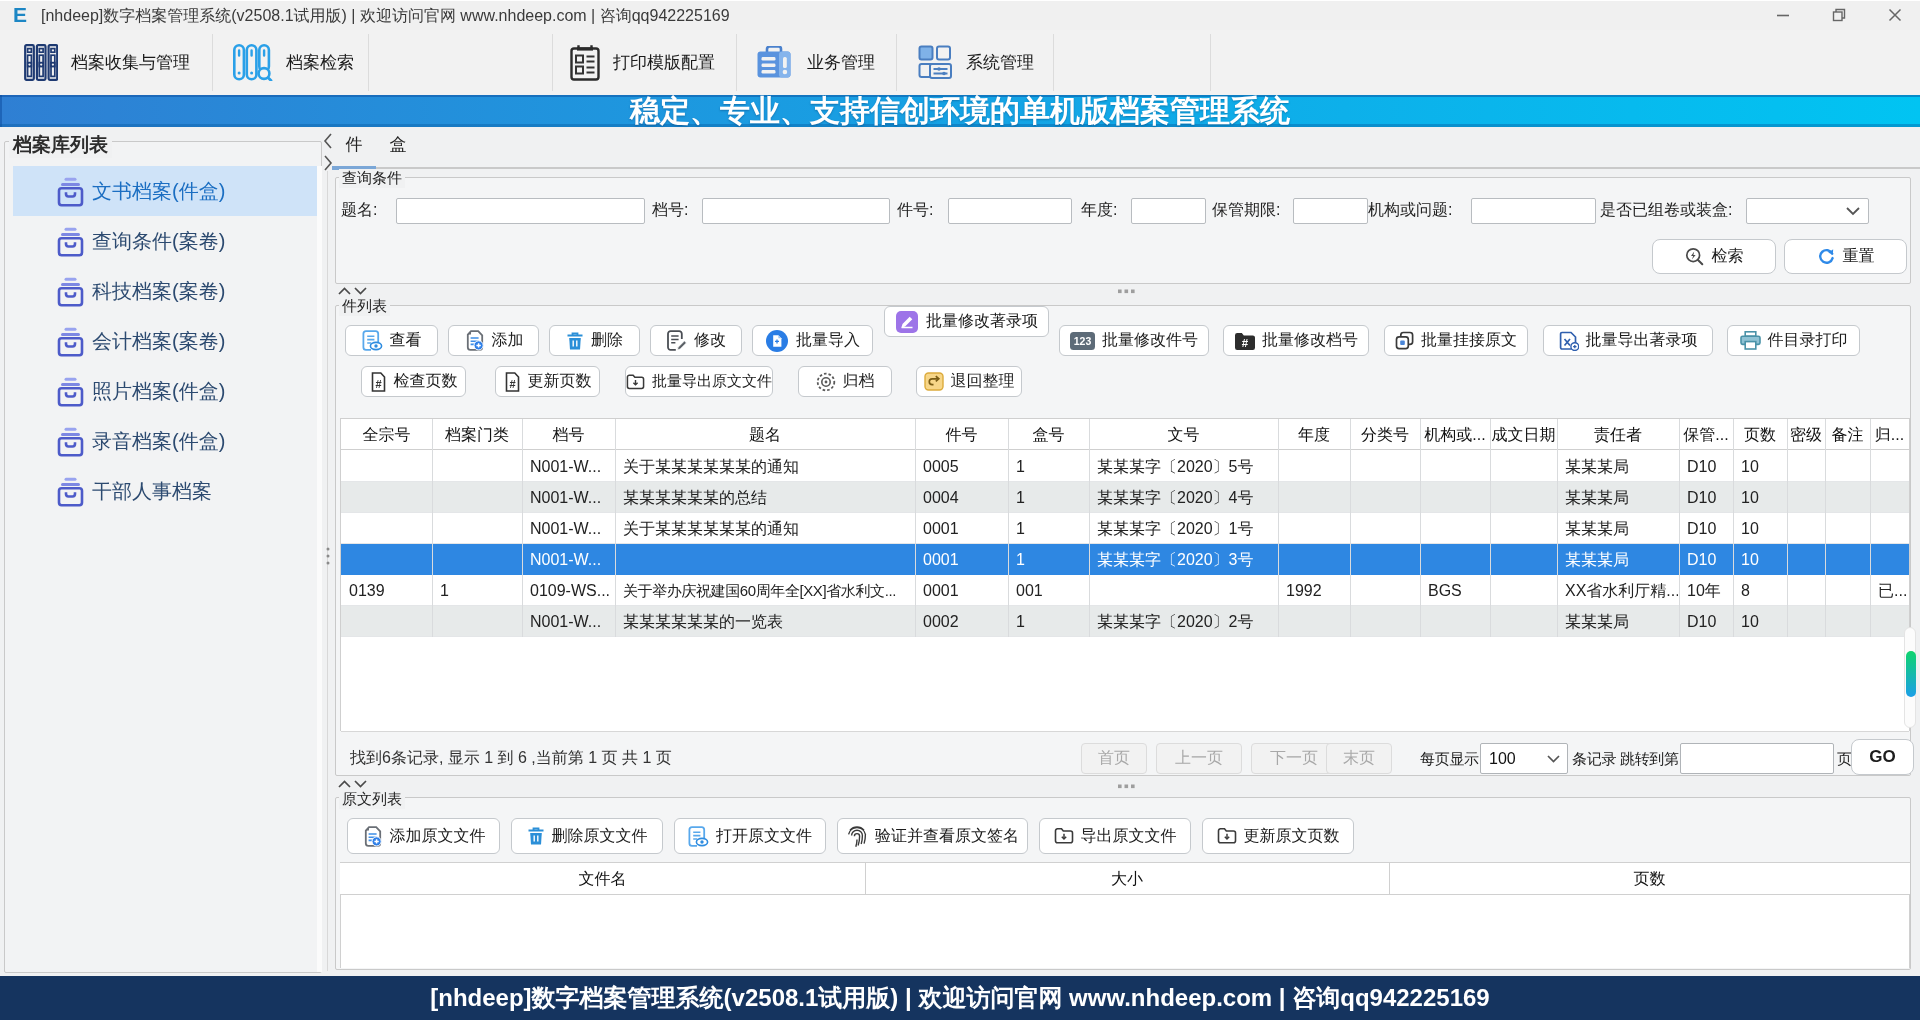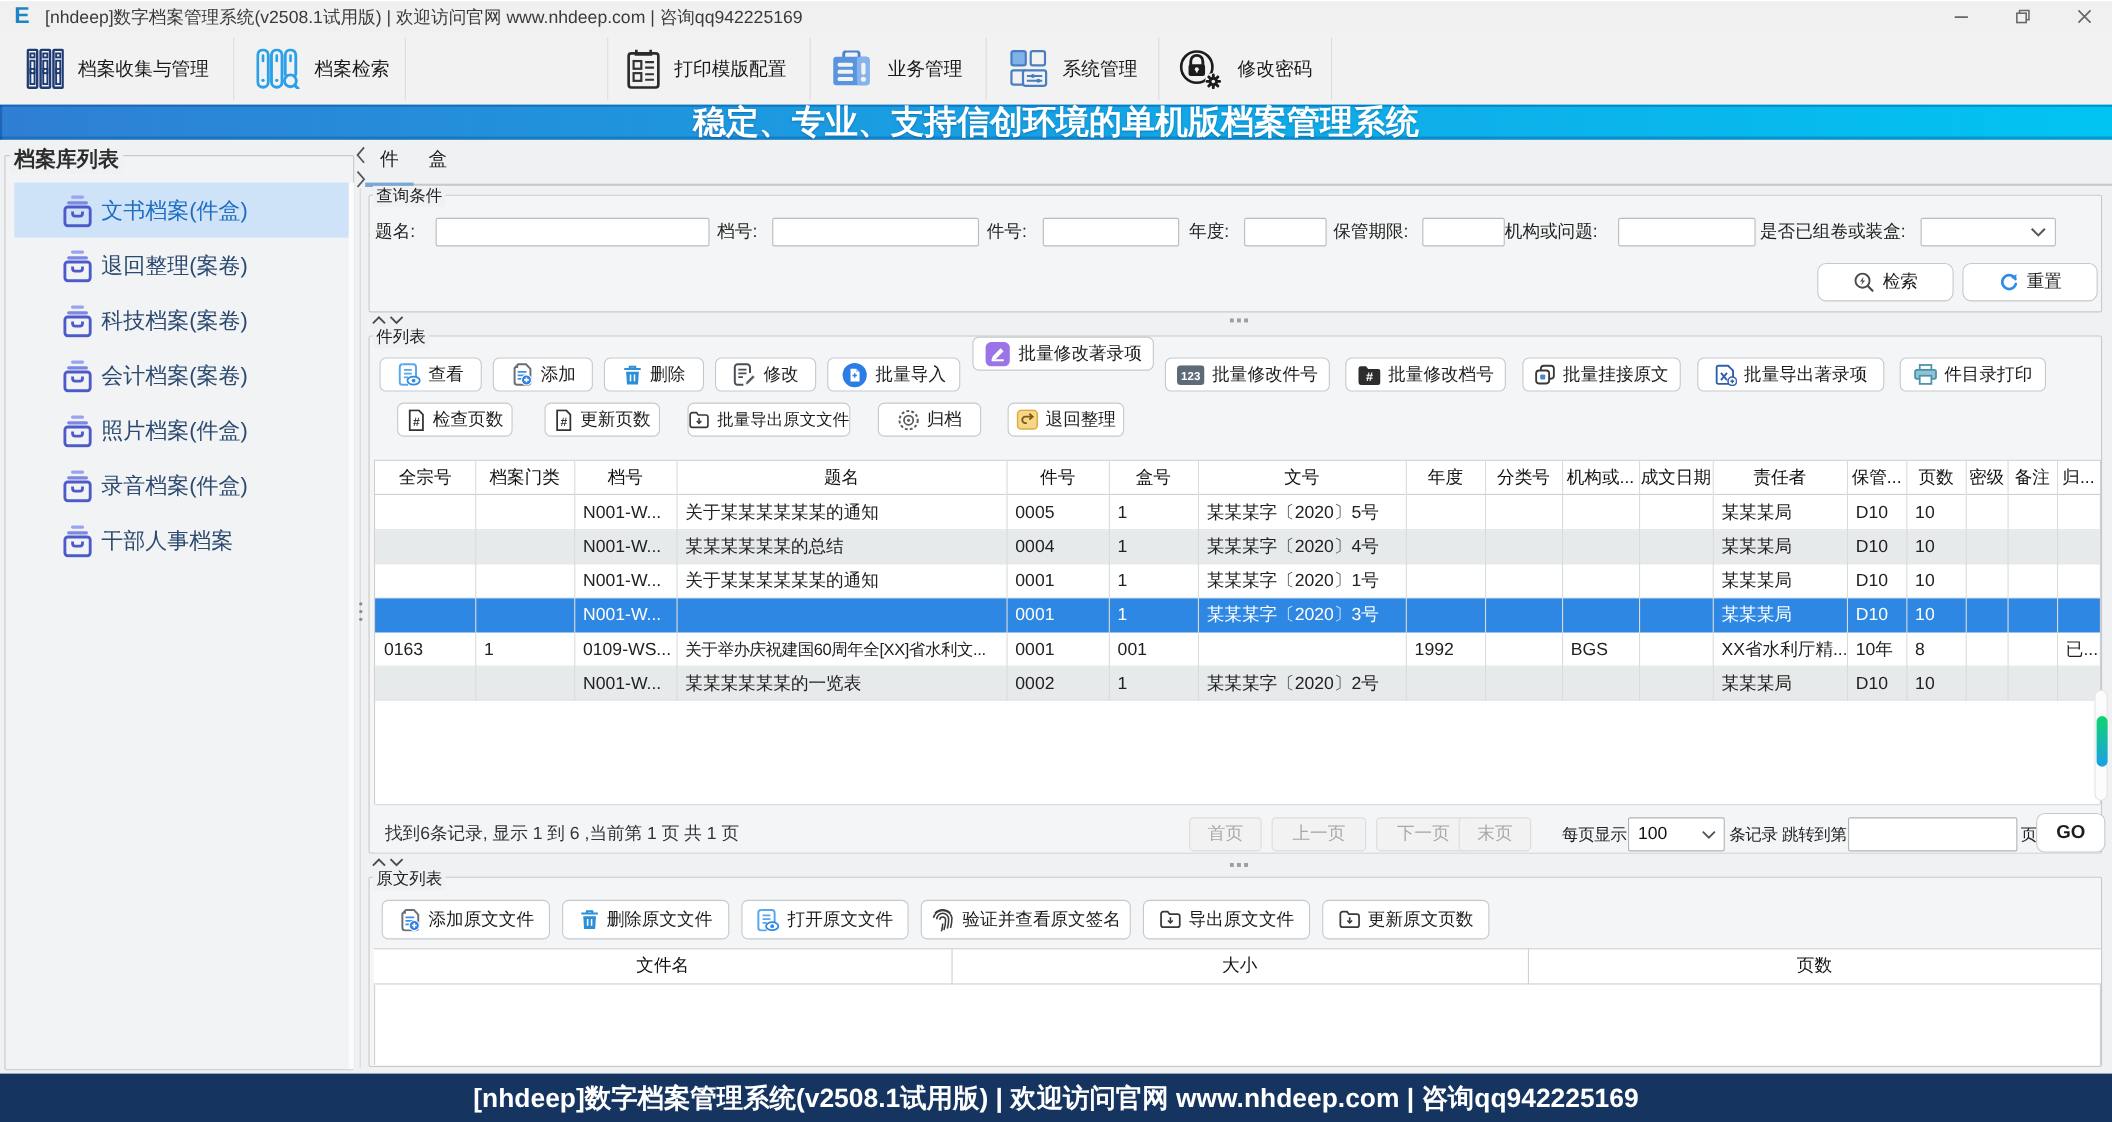--- a/index.html
+++ b/index.html
@@ -158,38 +158,20 @@
         <rect x="1.5" y="19" width="13" height="13" rx="2" fill="none" stroke="#4a7ec0" stroke-width="2"></rect>
         <rect x="12" y="19" width="21" height="14" rx="2" fill="#f2f2f2" stroke="#4a7ec0" stroke-width="2"></rect>
         <g stroke="#4a7ec0" stroke-width="1.8">
           <path d="M15.5 24h14M15.5 28.5h14"></path>
         </g>
         <circle cx="21" cy="24" r="1.8" fill="#4a7ec0"></circle>
         <circle cx="26" cy="28.5" r="1.8" fill="#4a7ec0"></circle>
       </svg>
     <span class="txt">系统管理</span>
     </div>
-  <div class="titem" style="left:1072px">
-    <svg width="40" height="36" viewBox="0 0 40 36">
-        <circle cx="16" cy="16" r="14.2" fill="none" stroke="#1c1c1c" stroke-width="2.4"></circle>
-        <path d="M10.5 14v-3.2a5.5 5.5 0 0111 0V14" fill="none" stroke="#1c1c1c" stroke-width="2.6"></path>
-        <rect x="8.5" y="13.5" width="15" height="10.5" rx="2" fill="#1c1c1c"></rect>
-        <circle cx="16" cy="18" r="1.8" fill="#f2f2f2"></circle>
-        <path d="M15.2 18.5h1.6V21h-1.6z" fill="#f2f2f2"></path>
-        <circle cx="31" cy="29" r="7.6" fill="#f2f2f2"></circle>
-        <g fill="#1c1c1c">
-          <circle cx="31" cy="29" r="4.2"></circle>
-          <g stroke="#1c1c1c" stroke-width="2.6" stroke-linecap="round">
-            <path d="M31 23.2v2M31 32.8v2M25.2 29h2M34.8 29h2M26.9 24.9l1.4 1.4M33.7 31.7l1.4 1.4M26.9 33.1l1.4-1.4M33.7 26.3l1.4-1.4"></path>
-          </g>
-          <circle cx="31" cy="29" r="1.6" fill="#f2f2f2"></circle>
-        </g>
-      </svg>
-    <span class="txt">修改密码</span>
-    </div>
   <div class="tsep" style="left:212px"></div>
   <div class="tsep" style="left:368px"></div>
   <div class="tsep" style="left:552px"></div>
   <div class="tsep" style="left:736px"></div>
   <div class="tsep" style="left:896px"></div>
   <div class="tsep" style="left:1053px"></div>
   <div class="tsep" style="left:1210px"></div>
 </div>
 
 <div class="abs" id="banner">
@@ -209,21 +191,21 @@
       </svg>
       <span class="stx">文书档案(件盒)</span>
     </div>
     <div class="abs sitem" style="top:216px">
       <svg class="sic" width="27" height="31" viewBox="0 0 27 31">
         <path d="M9 3.2h9" stroke="#99a3ef" stroke-width="3" stroke-linecap="round"></path>
         <path d="M5.5 8.4h16" stroke="#7d88e3" stroke-width="3" stroke-linecap="round"></path>
         <rect x="2" y="12.2" width="23" height="17" rx="2.6" fill="none" stroke="#4d5bc9" stroke-width="2.6"></rect>
         <path d="M9 16.2v1.9a2.4 2.4 0 002.4 2.4h4.2a2.4 2.4 0 002.4-2.4v-1.9" fill="none" stroke="#4d5bc9" stroke-width="2.6"></path>
       </svg>
-      <span class="stx">退回整理(案卷)</span>
+      <span class="stx">查询条件(案卷)</span>
     </div>
     <div class="abs sitem" style="top:266px">
       <svg class="sic" width="27" height="31" viewBox="0 0 27 31">
         <path d="M9 3.2h9" stroke="#99a3ef" stroke-width="3" stroke-linecap="round"></path>
         <path d="M5.5 8.4h16" stroke="#7d88e3" stroke-width="3" stroke-linecap="round"></path>
         <rect x="2" y="12.2" width="23" height="17" rx="2.6" fill="none" stroke="#4d5bc9" stroke-width="2.6"></rect>
         <path d="M9 16.2v1.9a2.4 2.4 0 002.4 2.4h4.2a2.4 2.4 0 002.4-2.4v-1.9" fill="none" stroke="#4d5bc9" stroke-width="2.6"></path>
       </svg>
       <span class="stx">科技档案(案卷)</span>
     </div>
@@ -493,21 +475,21 @@
     <div class="row sel" style="top:125px">
       <div class="cell" style="left:189px;width:84px">N001-W...</div>
       <div class="cell" style="left:582px;width:84px">0001</div>
       <div class="cell" style="left:675px;width:72px">1</div>
       <div class="cell" style="left:756px;width:180px">某某某字〔2020〕3号</div>
       <div class="cell" style="left:1224px;width:113px">某某某局</div>
       <div class="cell" style="left:1346px;width:45px">D10</div>
       <div class="cell" style="left:1400px;width:45px">10</div>
     </div>
     <div class="row" style="top:156px">
-      <div class="cell" style="left:8px;width:82px">0163</div>
+      <div class="cell" style="left:8px;width:82px">0139</div>
       <div class="cell" style="left:99px;width:81px">1</div>
       <div class="cell" style="left:189px;width:84px">0109-WS...</div>
       <div class="cell sq" style="left:282px;width:291px"><span class="cq">关于举办庆祝建国60周年全[XX]省水利文...</span></div>
       <div class="cell" style="left:582px;width:84px">0001</div>
       <div class="cell" style="left:675px;width:72px">001</div>
       <div class="cell" style="left:945px;width:63px">1992</div>
       <div class="cell" style="left:1087px;width:61px">BGS</div>
       <div class="cell" style="left:1224px;width:113px">XX省水利厅精...</div>
       <div class="cell" style="left:1346px;width:45px">10年</div>
       <div class="cell" style="left:1400px;width:45px">8</div>

